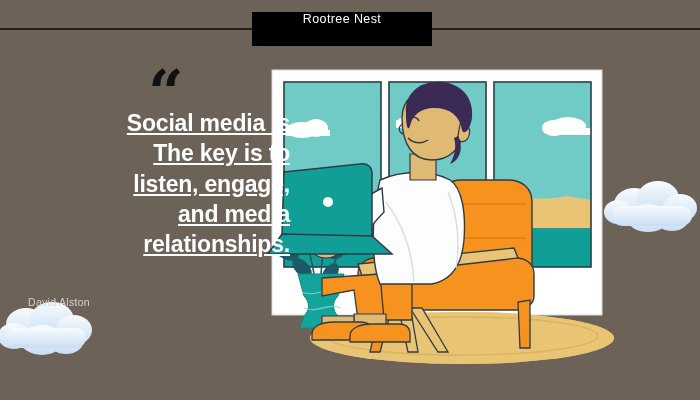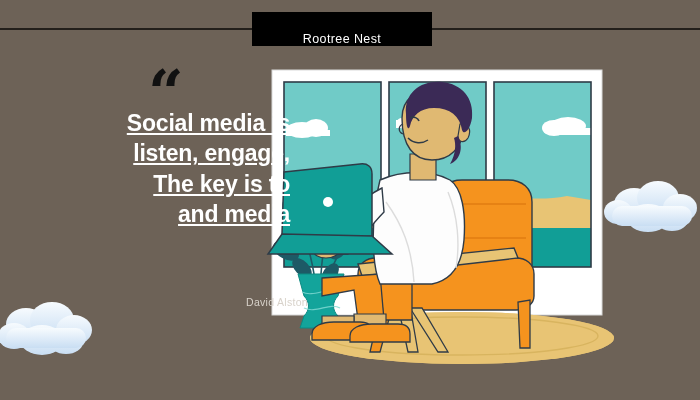--- a/index.html
+++ b/index.html
@@ -12,40 +12,40 @@
   .stage{position:absolute;inset:0;background:#6d6257;}
 
   
   .top-rule{
     position:absolute;left:0;top:28px;width:700px;height:2px;
     background:#231f1b;
   }
   .title-banner{
     position:absolute;left:252px;top:12px;width:180px;height:34px;
     background:#000;color:#fff;
-    display:flex;align-items:flex-end;justify-content:center;
+    display:flex;align-items:flex-start;justify-content:center;
     font-size:12.5px;letter-spacing:.4px;
   }
 
   
   .quote-mark{
     position:absolute;left:148px;top:62px;
     font-family:"DejaVu Serif",serif;
     font-size:62px;line-height:1;color:#111;font-weight:700;
   }
   .quote-text{
     position:absolute;left:18px;top:108px;width:272px;
     text-align:right;color:#ffffff;
     font-size:23px;line-height:1.32;font-weight:700;
     letter-spacing:-.2px;
     text-decoration:underline;
   }
   .quote-author{
-    position:absolute;left:36px;top:296px;width:272px;
-    text-align:right;color:#d8d2ca;
+    position:absolute;left:28px;top:296px;width:272px;
+    text-align:left;color:#d8d2ca;
     font-size:10.5px;letter-spacing:.3px;
   }
 
   
   .illus{position:absolute;left:262px;top:52px;width:438px;height:330px;}
   .illus svg{display:block;}
 
   
   .cloud{position:absolute;}
 </style>
@@ -237,20 +237,21 @@
       <ellipse cx="44" cy="42" rx="21" ry="14"></ellipse>
       <ellipse cx="68" cy="44" rx="16" ry="11"></ellipse>
       <rect x="8" y="30" width="80" height="20" rx="10"></rect>
     </g>
   </svg>
 
   <div class="quote-mark">“</div>
 
   <div class="quote-text">
     <div>Social media is</div>
+    <div>The key is to</div>
     <div>listen, engage,</div>
-    <div>The key is to</div>
     <div>and media</div>
+    <div>relationships.</div>
   </div>
 
   <div class="quote-author">David Alston</div>
 
 </div>
 
 </body></html>

